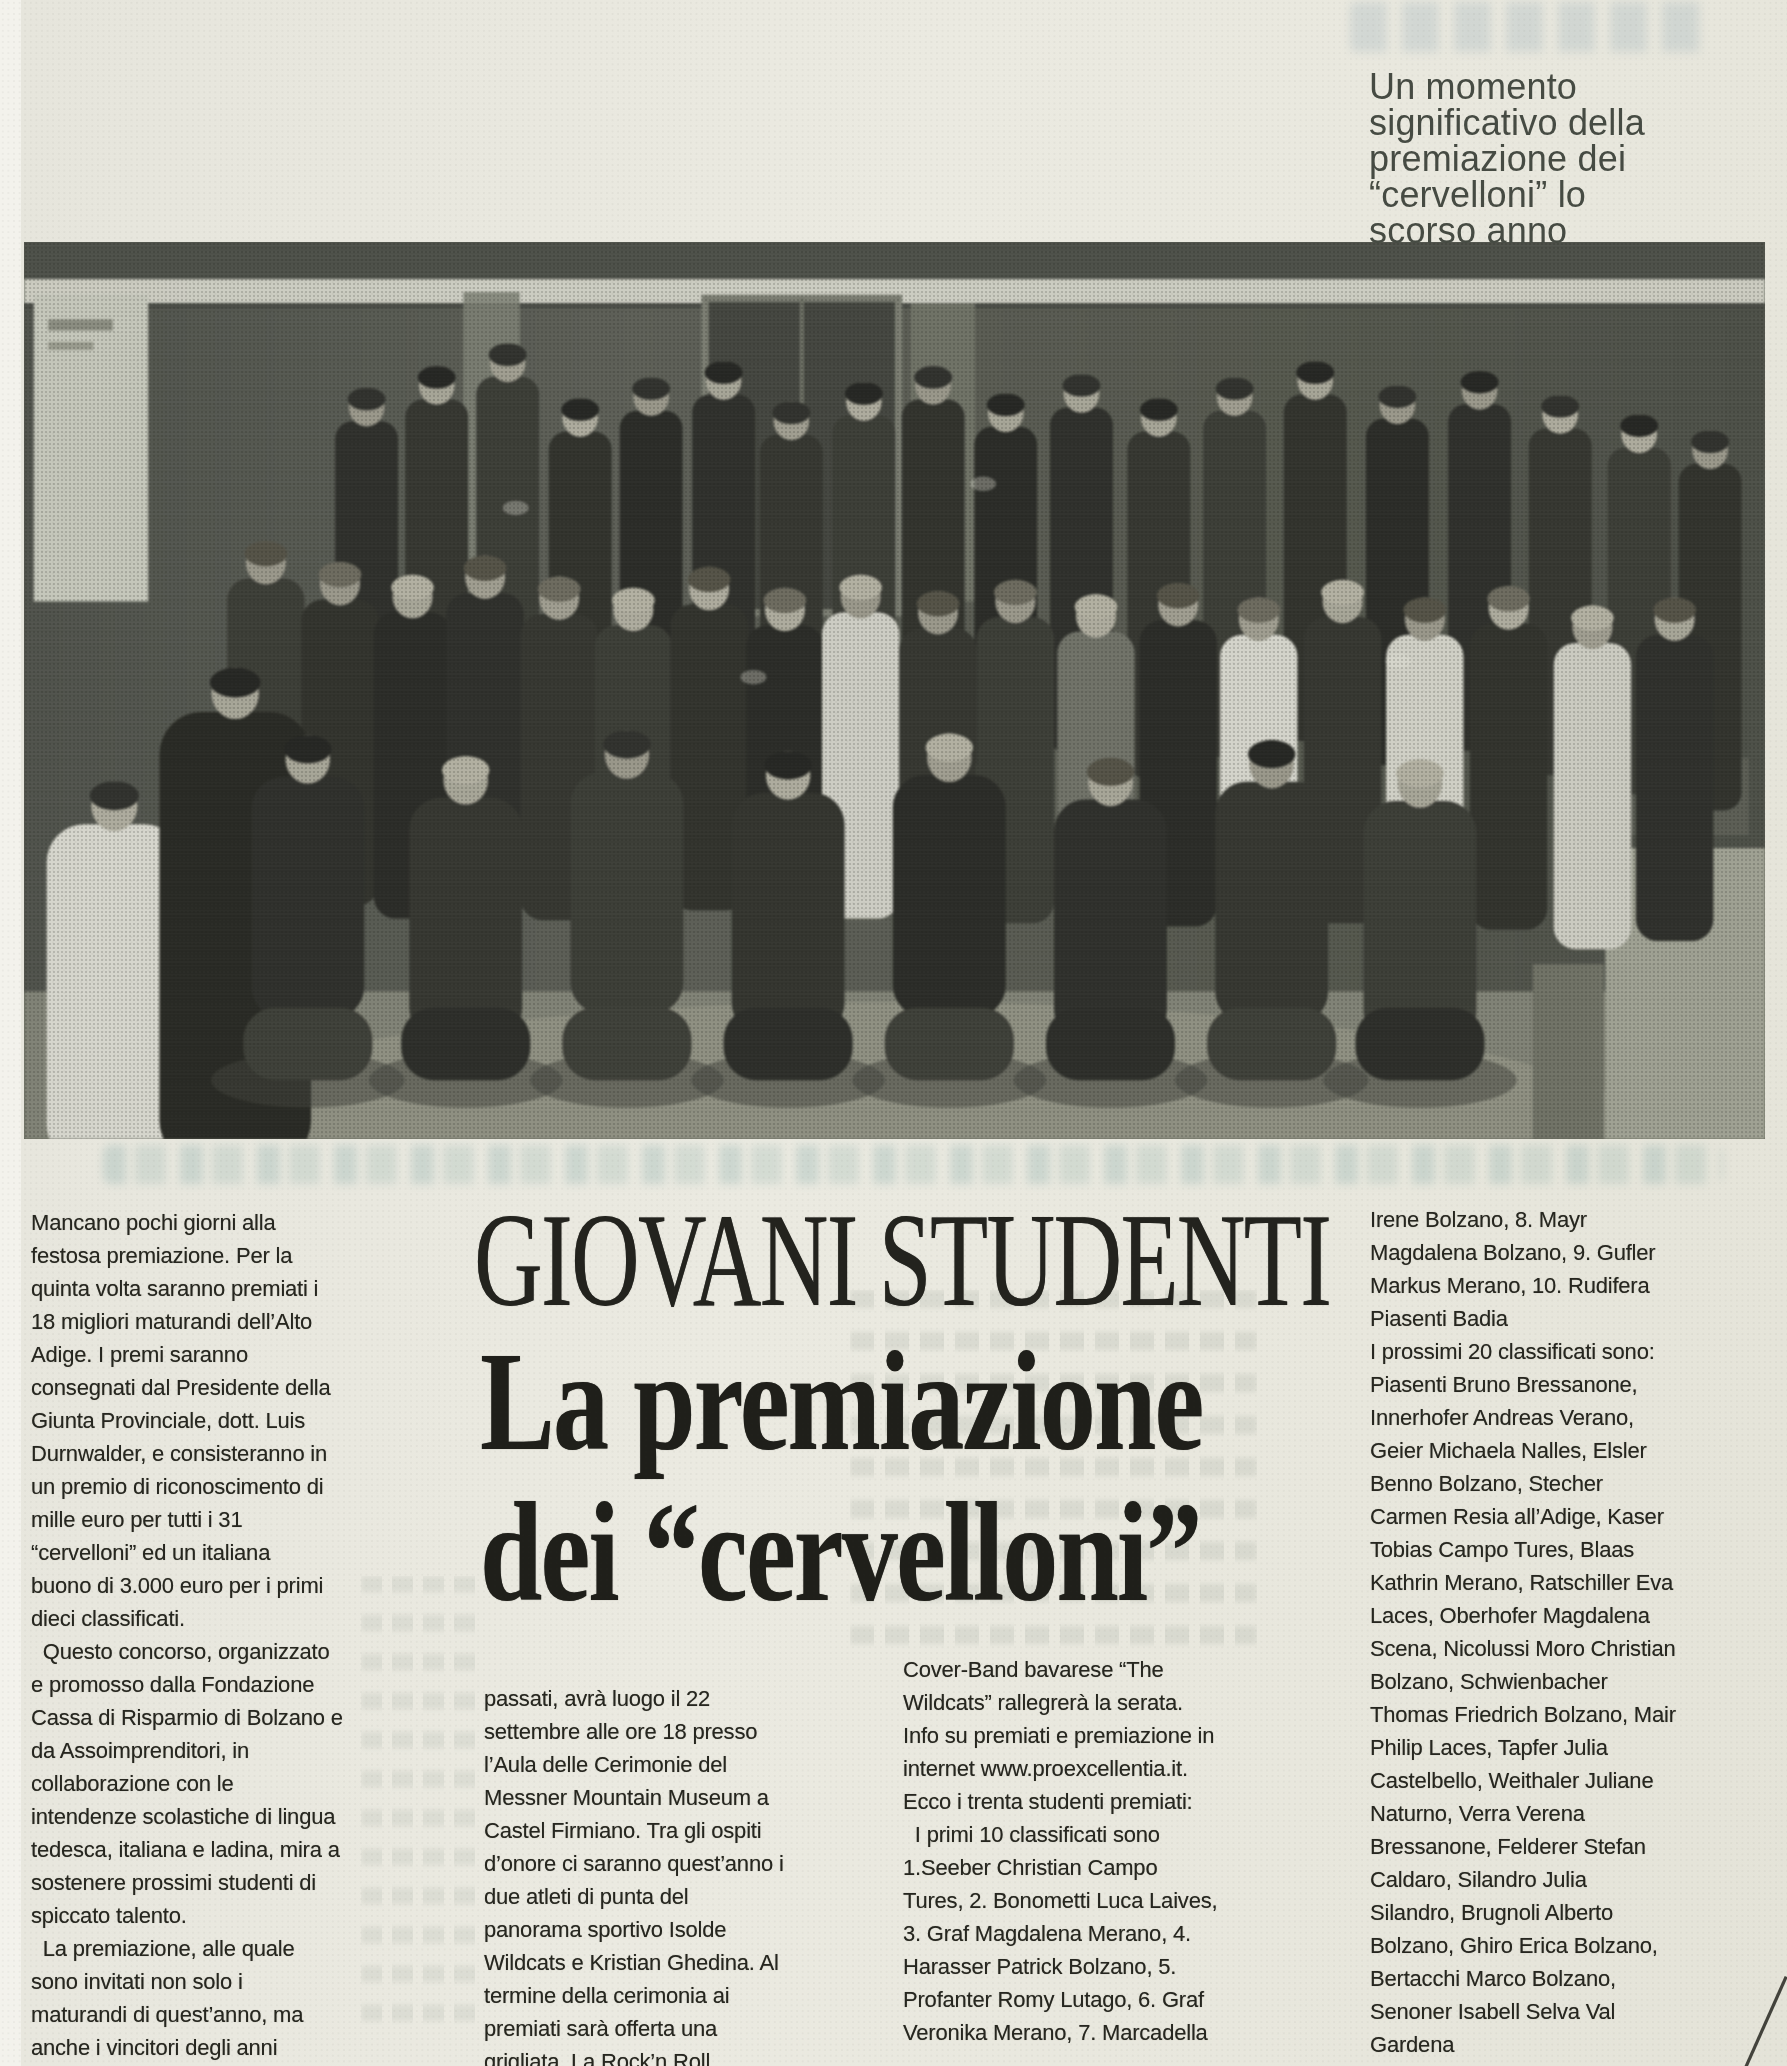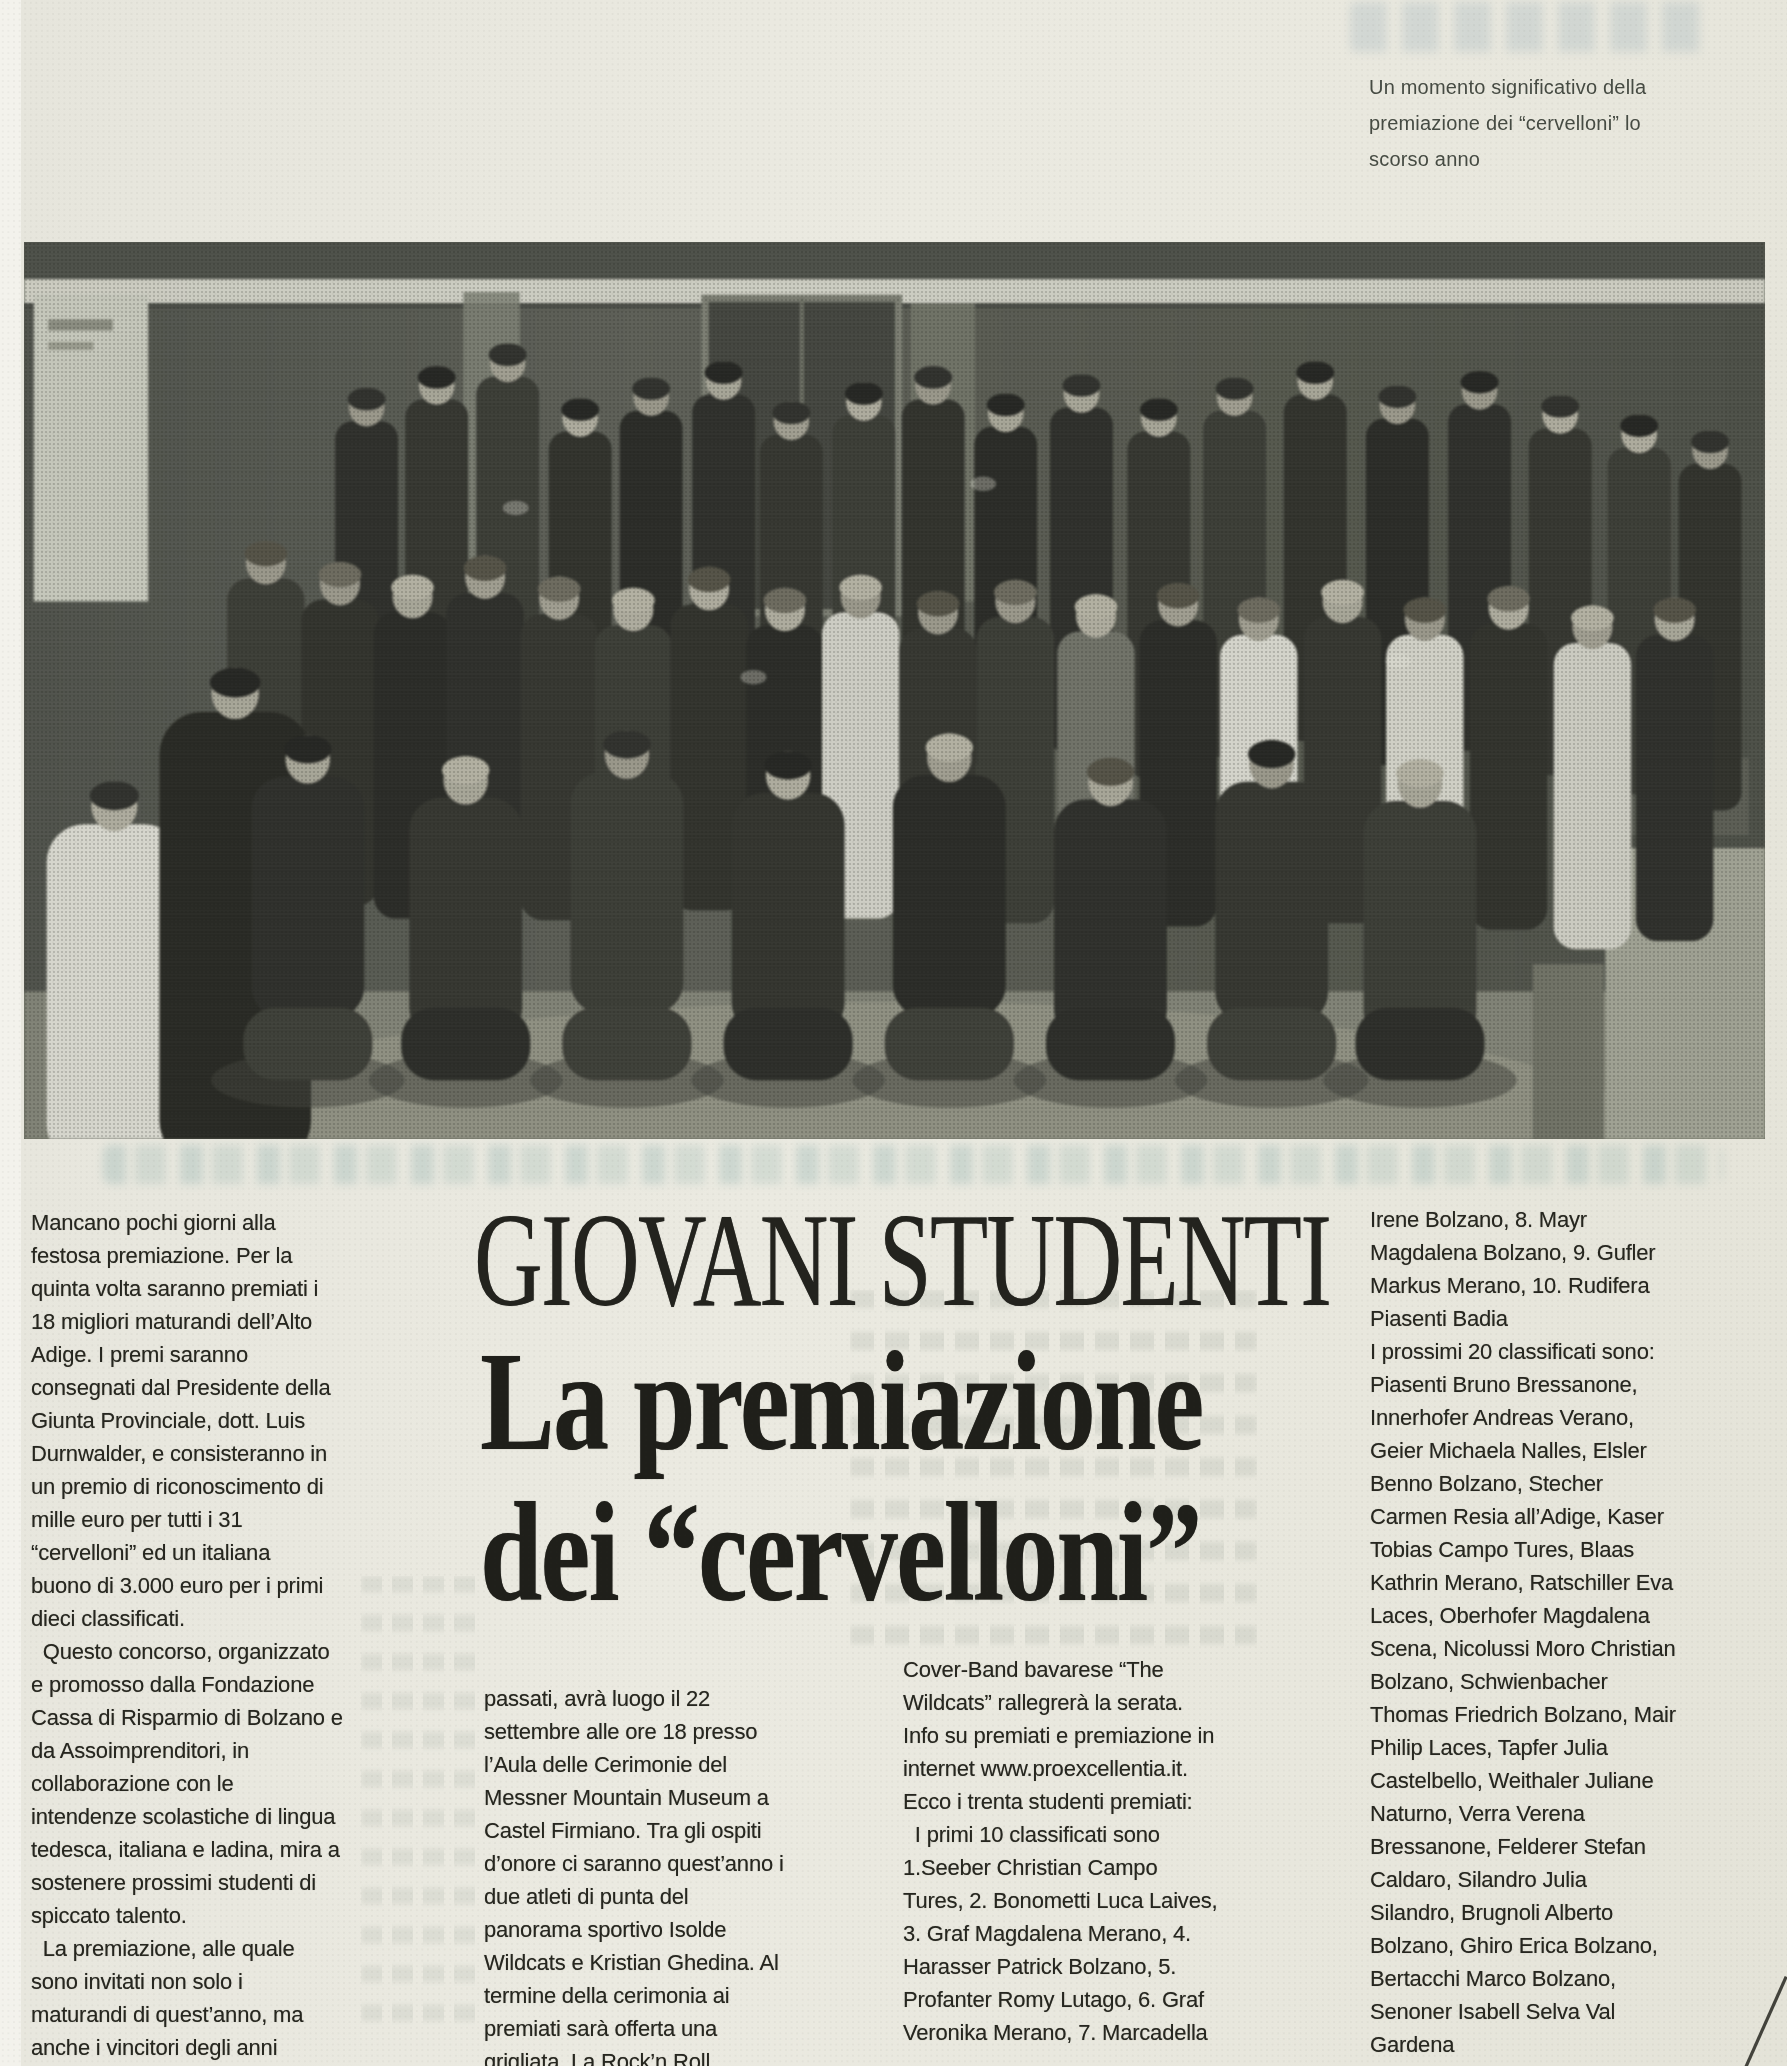--- a/index.html
+++ b/index.html
@@ -32,21 +32,21 @@
   .band-title{
     position:absolute;left:52px;top:71px;
     font-size:131px;font-weight:700;letter-spacing:-5.6px;white-space:nowrap;
     transform:scale(.95,1.22);transform-origin:left top;
     color:rgba(208,214,198,.8);
   }
 
   
   .caption{
     position:absolute;left:1369px;top:69px;width:331px;z-index:8;
-    font-size:20px;line-height:36px;color:#464b43;letter-spacing:0.2px;
+    font-size:36px;line-height:36px;color:#464b43;letter-spacing:0.2px;
   }
 
   
   .photo{
     position:absolute;left:24px;top:242px;width:1741px;height:897px;margin:0;z-index:5;
     background:#565a4e;overflow:hidden;
   }
   .photo svg{display:block;filter:blur(1px) saturate(.65) contrast(.97);}
   .photo::after{
     content:'';position:absolute;inset:0;

